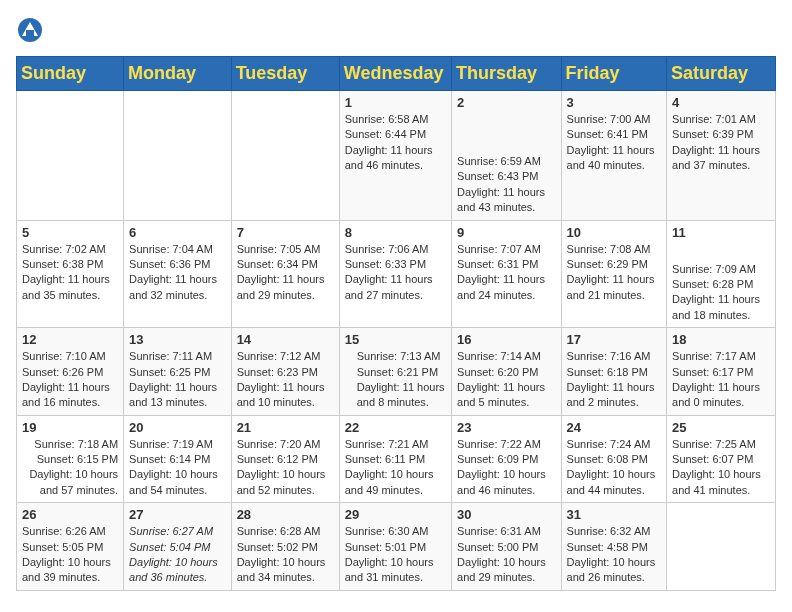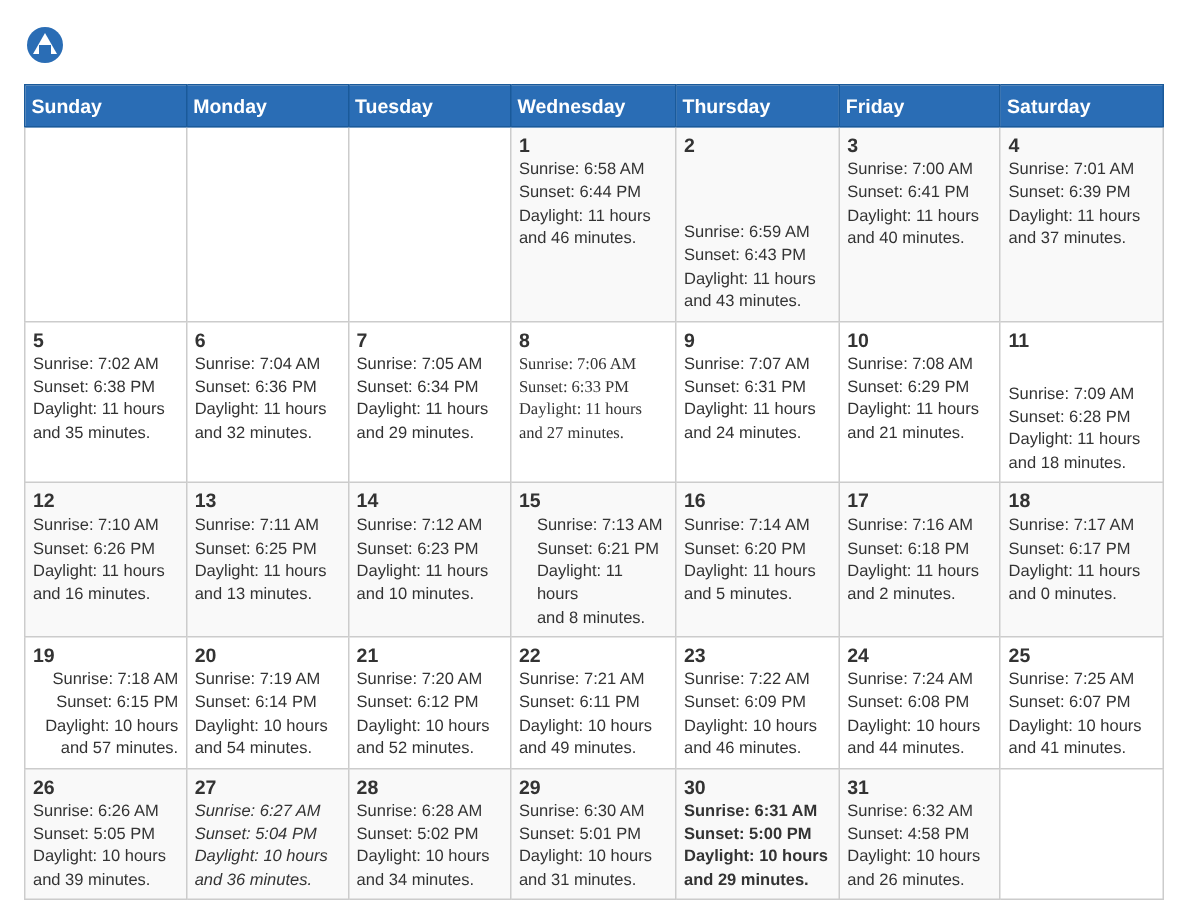--- a/index.html
+++ b/index.html
@@ -52,25 +52,25 @@
       font-size: 16px;
       color: #555;
     }
     table {
       width: 100%;
       border-collapse: collapse;
       font-size: 11px;
     }
     thead tr th {
       background-color: #2a6db5;
-      color: #ffffff;
+      color: #fde047;
       padding: 6px 4px;
       text-align: left;
       font-weight: bold;
-      font-size: 13px;
+      font-size: 18px;
       border: 1px solid #1a5a9a;
     }
     tbody tr td {
       border: 1px solid #ccc;
       vertical-align: top;
       padding: 4px 5px;
       width: 113px;
       min-height: 80px;
       background: #fff;
     }
@@ -177,21 +177,21 @@
         </td>
         <td>
           <span class="day-num">7</span>
           <div class="day-info" style="white-space: pre-line;">Sunrise: 7:05 AM
 Sunset: 6:34 PM
 Daylight: 11 hours
 and 29 minutes.</div>
         </td>
         <td>
           <span class="day-num">8</span>
-          <div class="day-info" style="white-space: pre-line; font-family: Liberation Serif, serif;">Sunrise: 7:06 AM
+          <div class="day-info" style="white-space: pre-line;">Sunrise: 7:06 AM
 Sunset: 6:33 PM
 Daylight: 11 hours
 and 27 minutes.</div>
         </td>
         <td>
           <span class="day-num">9</span>
           <div class="day-info" style="white-space: pre-line;">Sunrise: 7:07 AM
 Sunset: 6:31 PM
 Daylight: 11 hours
 and 24 minutes.</div>
@@ -337,21 +337,21 @@
         </td>
         <td>
           <span class="day-num">29</span>
           <div class="day-info" style="white-space: pre-line;">Sunrise: 6:30 AM
 Sunset: 5:01 PM
 Daylight: 10 hours
 and 31 minutes.</div>
         </td>
         <td>
           <span class="day-num">30</span>
-          <div class="day-info" style="white-space: pre-line; font-weight: bold;">Sunrise: 6:31 AM
+          <div class="day-info" style="white-space: pre-line;">Sunrise: 6:31 AM
 Sunset: 5:00 PM
 Daylight: 10 hours
 and 29 minutes.</div>
         </td>
         <td>
           <span class="day-num">31</span>
           <div class="day-info" style="white-space: pre-line;">Sunrise: 6:32 AM
 Sunset: 4:58 PM
 Daylight: 10 hours
 and 26 minutes.</div>

